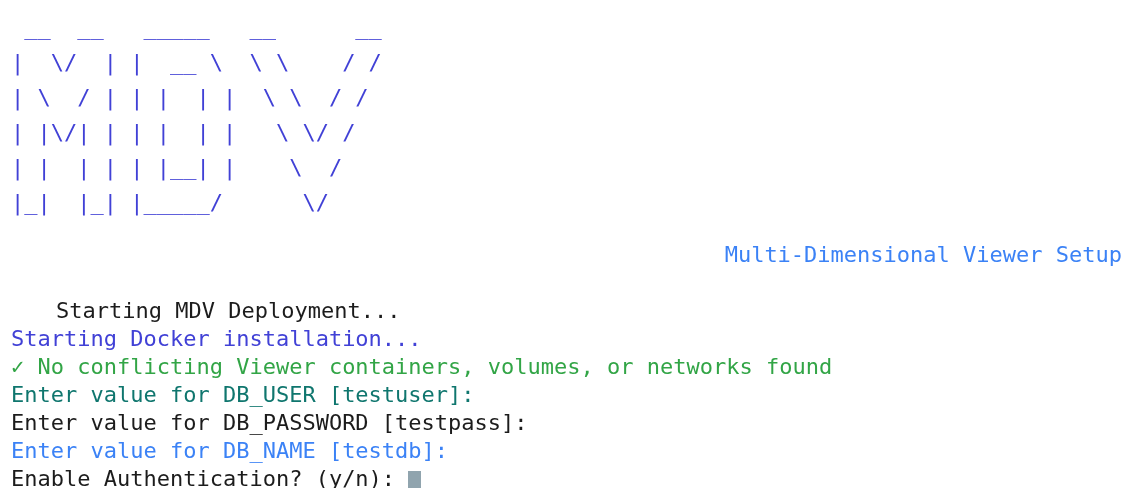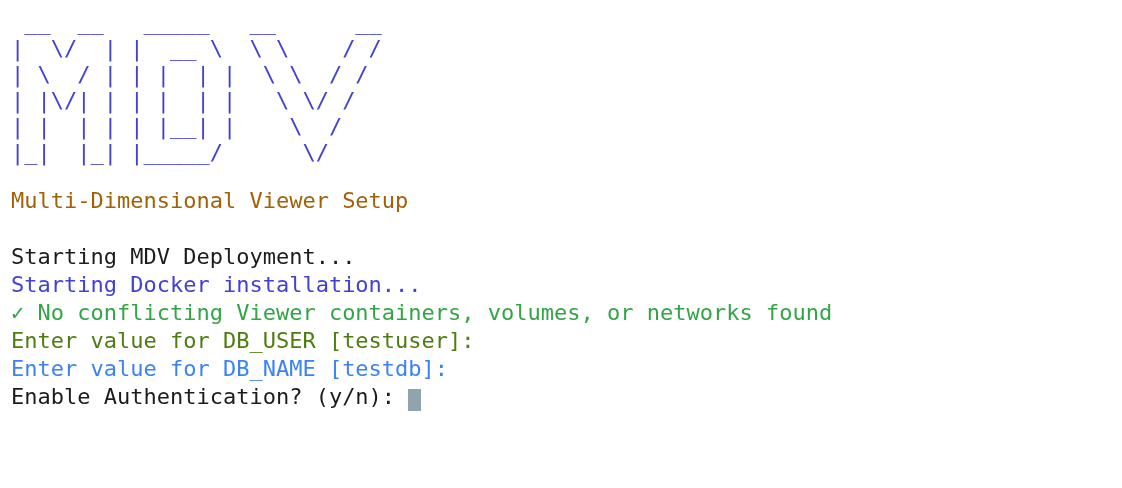--- a/index.html
+++ b/index.html
@@ -13,21 +13,21 @@
     overflow: hidden;
     font-family: "DejaVu Sans Mono", "Liberation Mono", monospace;
   }
   .terminal {
     padding: 10px 0 0 11px;
   }
   .banner {
     margin: 0;
     font-family: inherit;
     font-size: 22px;
-    line-height: 26px;
+    line-height: 35px;
     white-space: pre;
   }
   .subtitle {
     margin-top: 21px;
     font-size: 22px;
     line-height: 28px;
     white-space: pre;
   }
   .output {
     margin-top: 28px;
@@ -48,22 +48,23 @@
 </head>
 <body style="background: rgb(255, 255, 255);">
 
 <div class="terminal">
   <pre class="banner" style="color: rgb(65, 65, 214);"> __  __   _____   __      __
 |  \/  | |  __ \  \ \    / /
 | \  / | | |  | |  \ \  / / 
 | |\/| | | |  | |   \ \/ /  
 | |  | | | |__| |    \  /   
 |_|  |_| |_____/      \/    </pre>
-  <div class="subtitle" style="color: #a16207;">Multi-Dimensional Viewer Setup</div>
+  <div class="subtitle" style="color: #3b82f6; text-align: right;">Multi-Dimensional Viewer Setup</div>
   <div class="output">
-      <div class="term-line"><span style="color: rgb(28, 28, 28);">Starting MDV Deployment...</span></div>
+      <div class="term-line"><span style="color: rgb(28, 28, 28); margin-left: 45px;">Starting MDV Deployment...</span></div>
       <div class="term-line"><span style="color: rgb(65, 65, 214);">Starting Docker installation...</span></div>
       <div class="term-line"><span style="color: rgb(50, 165, 70);">✓ No conflicting Viewer containers, volumes, or networks found</span></div>
-      <div class="term-line"><span style="color: #4d7c0f;">Enter value for DB_USER [testuser]:</span></div>
+      <div class="term-line"><span style="color: #0f766e;">Enter value for DB_USER [testuser]:</span></div>
+      <div class="term-line"><span style="color: rgb(28, 28, 28);">Enter value for DB_PASSWORD [testpass]:</span></div>
       <div class="term-line"><span style="color: #3b82f6;">Enter value for DB_NAME [testdb]:</span></div>
       <div class="term-line"><span style="color: rgb(28, 28, 28);">Enable Authentication? (y/n): </span><span class="cursor" style="background: rgb(144, 164, 174);"></span></div>
     </div>
 </div>
 
 </body></html>

